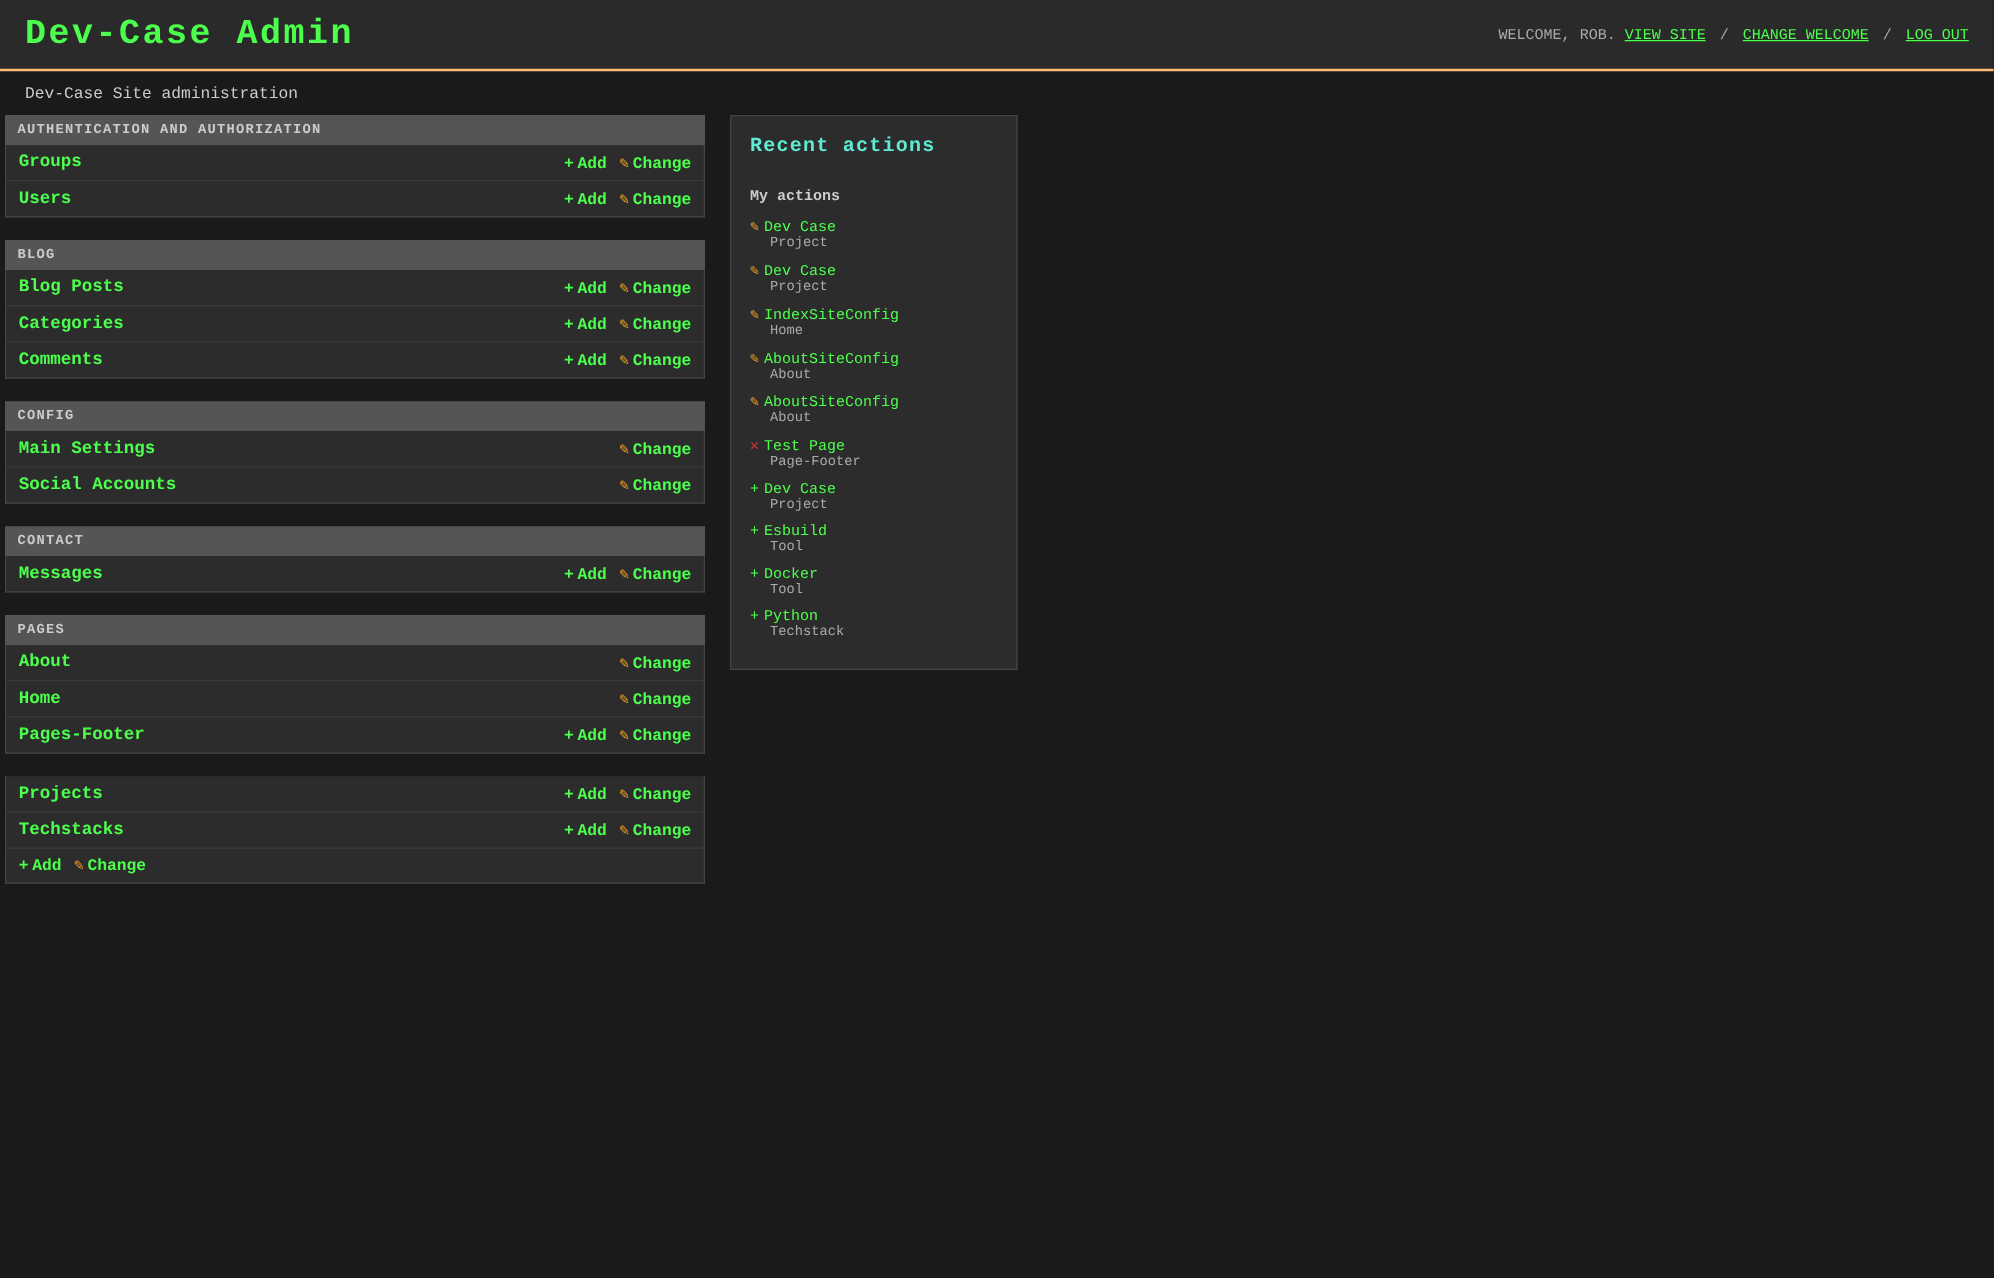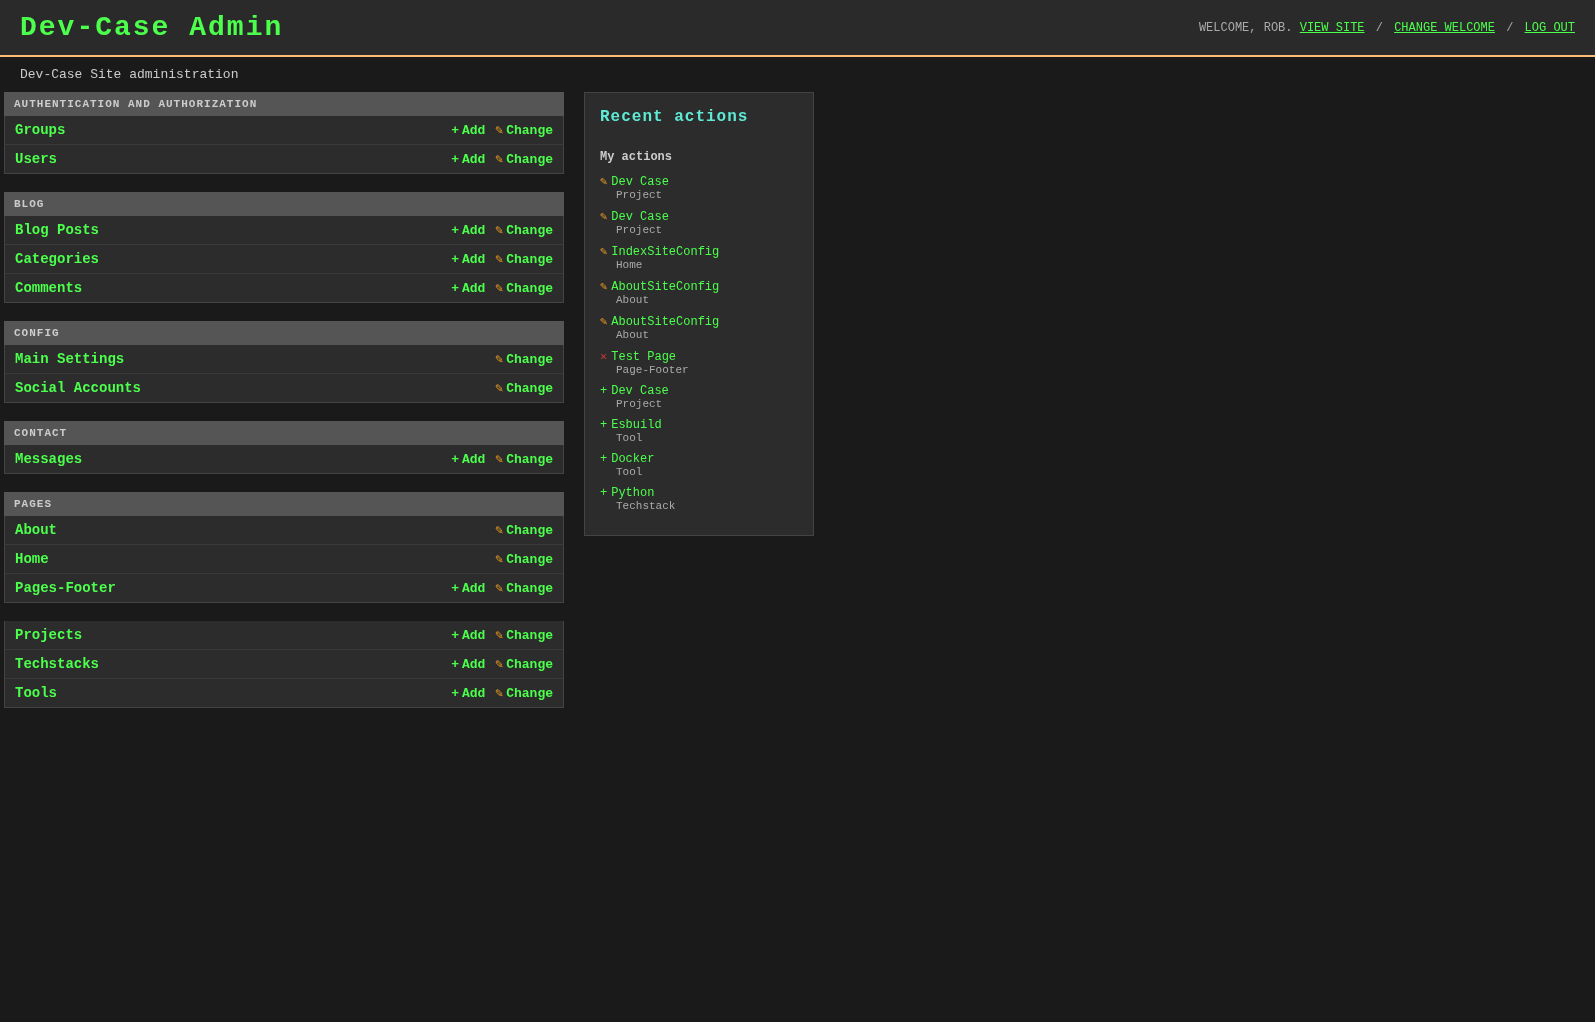--- a/index.html
+++ b/index.html
@@ -277,21 +277,20 @@
             </div>
           </div>
           <div class="row">
             <span class="row-label">Techstacks</span>
             <div class="row-actions">
               <a class="action-link"><span class="icon icon-add">+</span> Add</a>
               <a class="action-link"><span class="icon icon-edit">✎</span> Change</a>
             </div>
           </div>
           <div class="row">
-            <span class="row-label">Tools</span>
             <div class="row-actions">
               <a class="action-link"><span class="icon icon-add">+</span> Add</a>
               <a class="action-link"><span class="icon icon-edit">✎</span> Change</a>
             </div>
           </div>
         </div>
       </div>
     </div>
   <div class="right-panel">
     <div class="recent-title">Recent actions</div>

